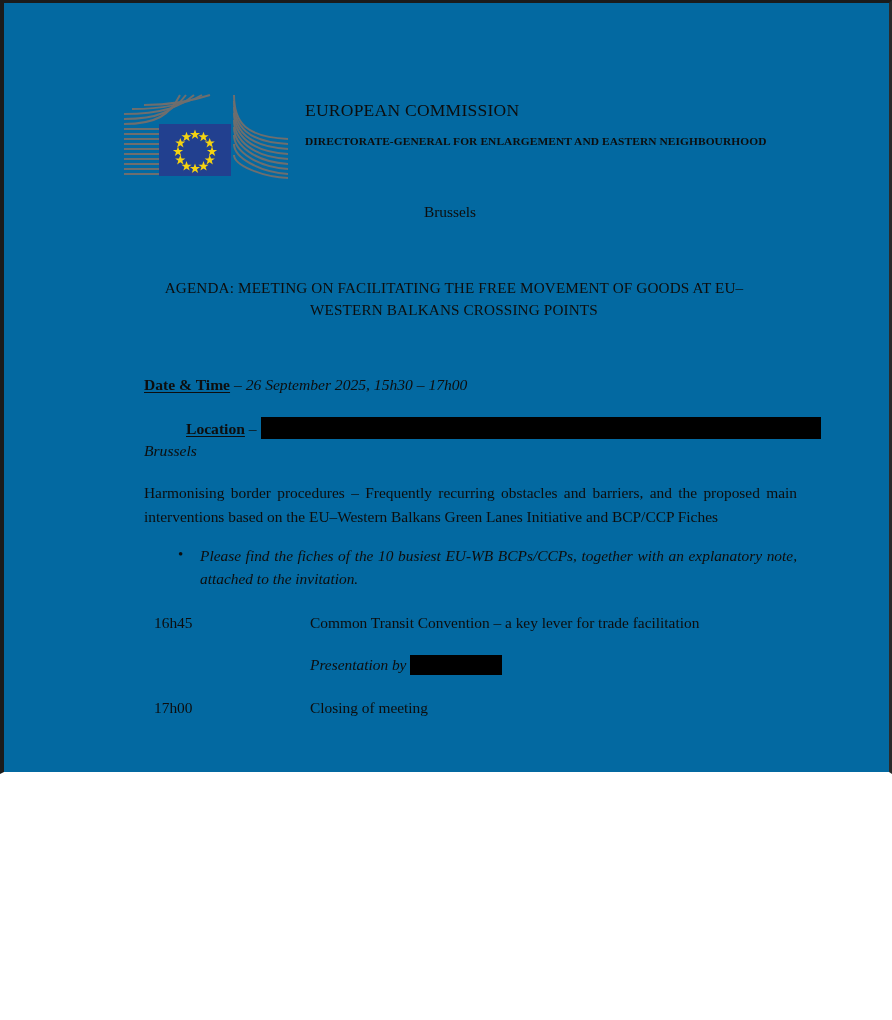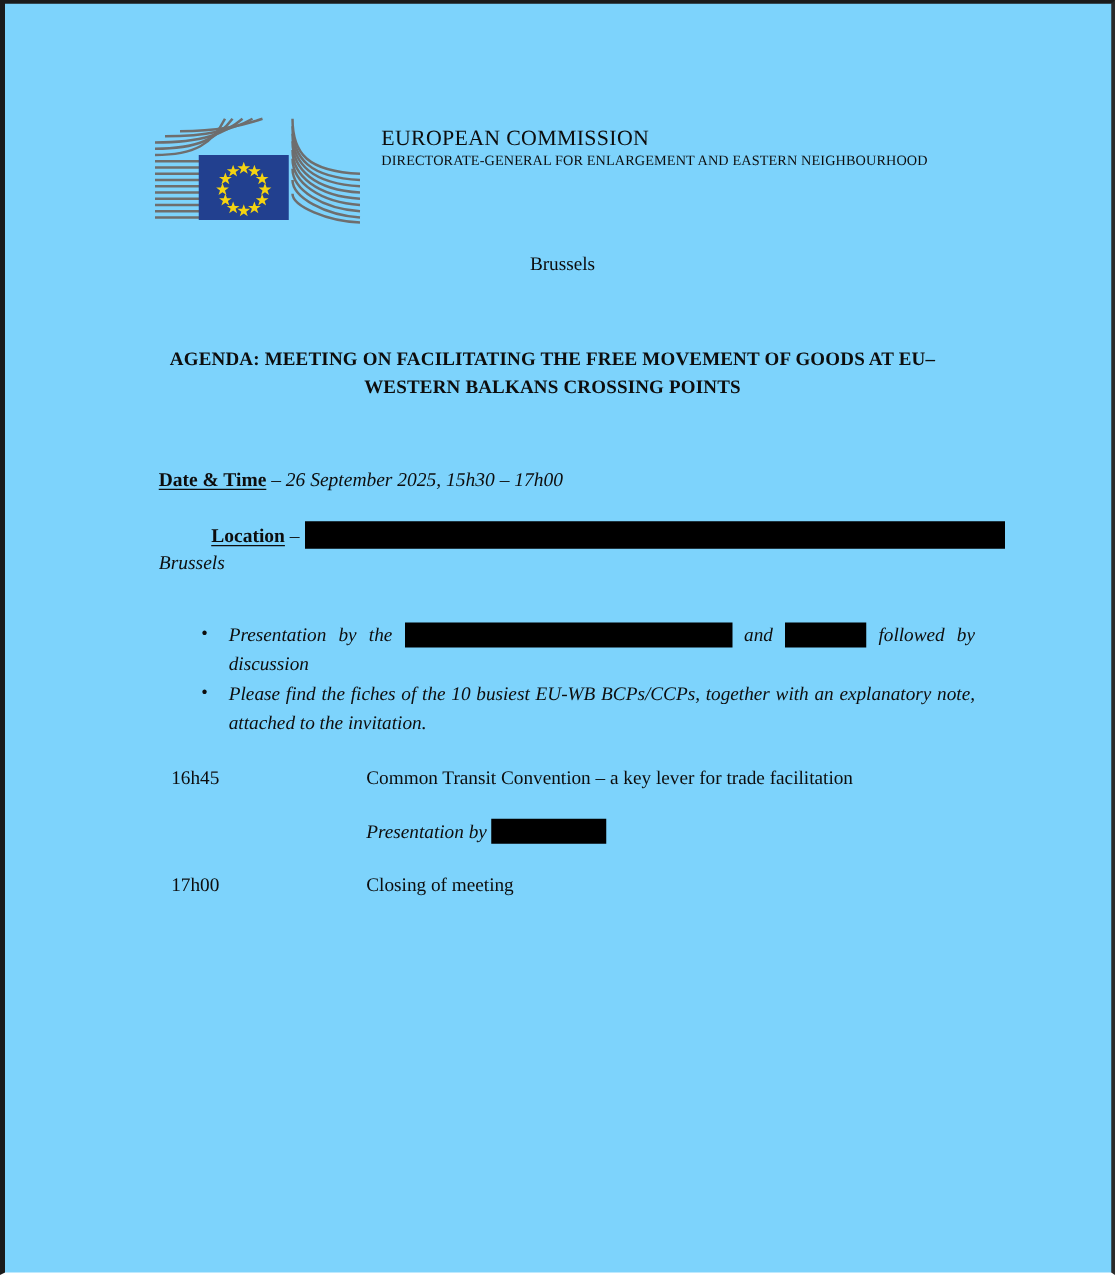--- a/index.html
+++ b/index.html
@@ -12,23 +12,23 @@
     width: 892px;
     height: 1020px;
     font-family: "Liberation Serif", "DejaVu Serif", serif;
     color: #0d0d0d;
     overflow: hidden;
   }
 
   .page {
     position: relative;
     width: 892px;
-    height: 1020px;
+    height: 774px;
     box-sizing: border-box;
-    background: #7dd3fc;
+    background: #0369a1;
     border-top: 3px solid #1b1b1b;
     border-left: 4px solid #1b1b1b;
     border-right: 3px solid #2a2a2a;
     border-bottom: 2px solid #ffffff;
   }
 
   
   .letterhead {
     position: absolute;
     left: 118px;
@@ -53,58 +53,58 @@
     font-size: 17.5px;
     letter-spacing: 0.25px;
     line-height: 1.12;
     white-space: nowrap;
     font-weight: 400;
   }
   .org-dept {
     font-size: 11.4px;
     letter-spacing: 0.1px;
     line-height: 1.2;
-    margin-top: 2px;
+    margin-top: 14px;
     white-space: nowrap;
-    font-weight: 400;
+    font-weight: 700;
   }
   .org-role {
     font-size: 11.6px;
     margin-top: 26px;
     letter-spacing: 0.1px;
   }
 
   
   .city-line {
     position: absolute;
     left: 0;
     top: 200px;
     width: 892px;
     text-align: center;
     font-size: 15.4px;
   }
 
   
   .doc-title {
     position: absolute;
-    left: 114px;
+    left: 126px;
     top: 274px;
     width: 648px;
     text-align: center;
-    font-weight: bold;
+    font-weight: normal;
     font-size: 15.2px;
     font-variant: small-caps;
     line-height: 1.45;
     letter-spacing: 0.15px;
   }
 
   
   .body-block {
     position: absolute;
-    left: 123px;
+    left: 140px;
     top: 372px;
     width: 653px;
   }
 
   .meta-line {
     font-size: 15.6px;
     line-height: 1.28;
     margin-bottom: 2px;
   }
   .meta-label {
@@ -308,25 +308,23 @@
       <span class="meta-label">Location</span><span class="meta-dash"> – </span><span class="redaction rd-location"></span>
     </div>
     <div class="loc-second">Brussels</div>
 
 
     <div class="agenda-list">
 
 
       <div class="agenda-row">
         <div class="agenda-body">
+          <p>Harmonising border procedures – Frequently recurring obstacles and barriers, and the proposed main interventions based on the EU–Western Balkans Green Lanes Initiative and BCP/CCP Fiches</p>
 
           <ul class="sub-bullets">
-            <li>
-              <span>Presentation by the </span><span class="redaction rd-pres1"></span><span> and </span><span class="redaction rd-pres2"></span><span> followed by discussion</span>
-            </li>
             <li>
               <span>Please find the fiches of the 10 busiest EU-WB BCPs/CCPs, together with an explanatory note, attached</span>
               <span class="lastline">to the invitation.</span>
             </li>
           </ul>
         </div>
       </div>
 
       <div class="agenda-row">
         <div class="agenda-time">16h45</div>

